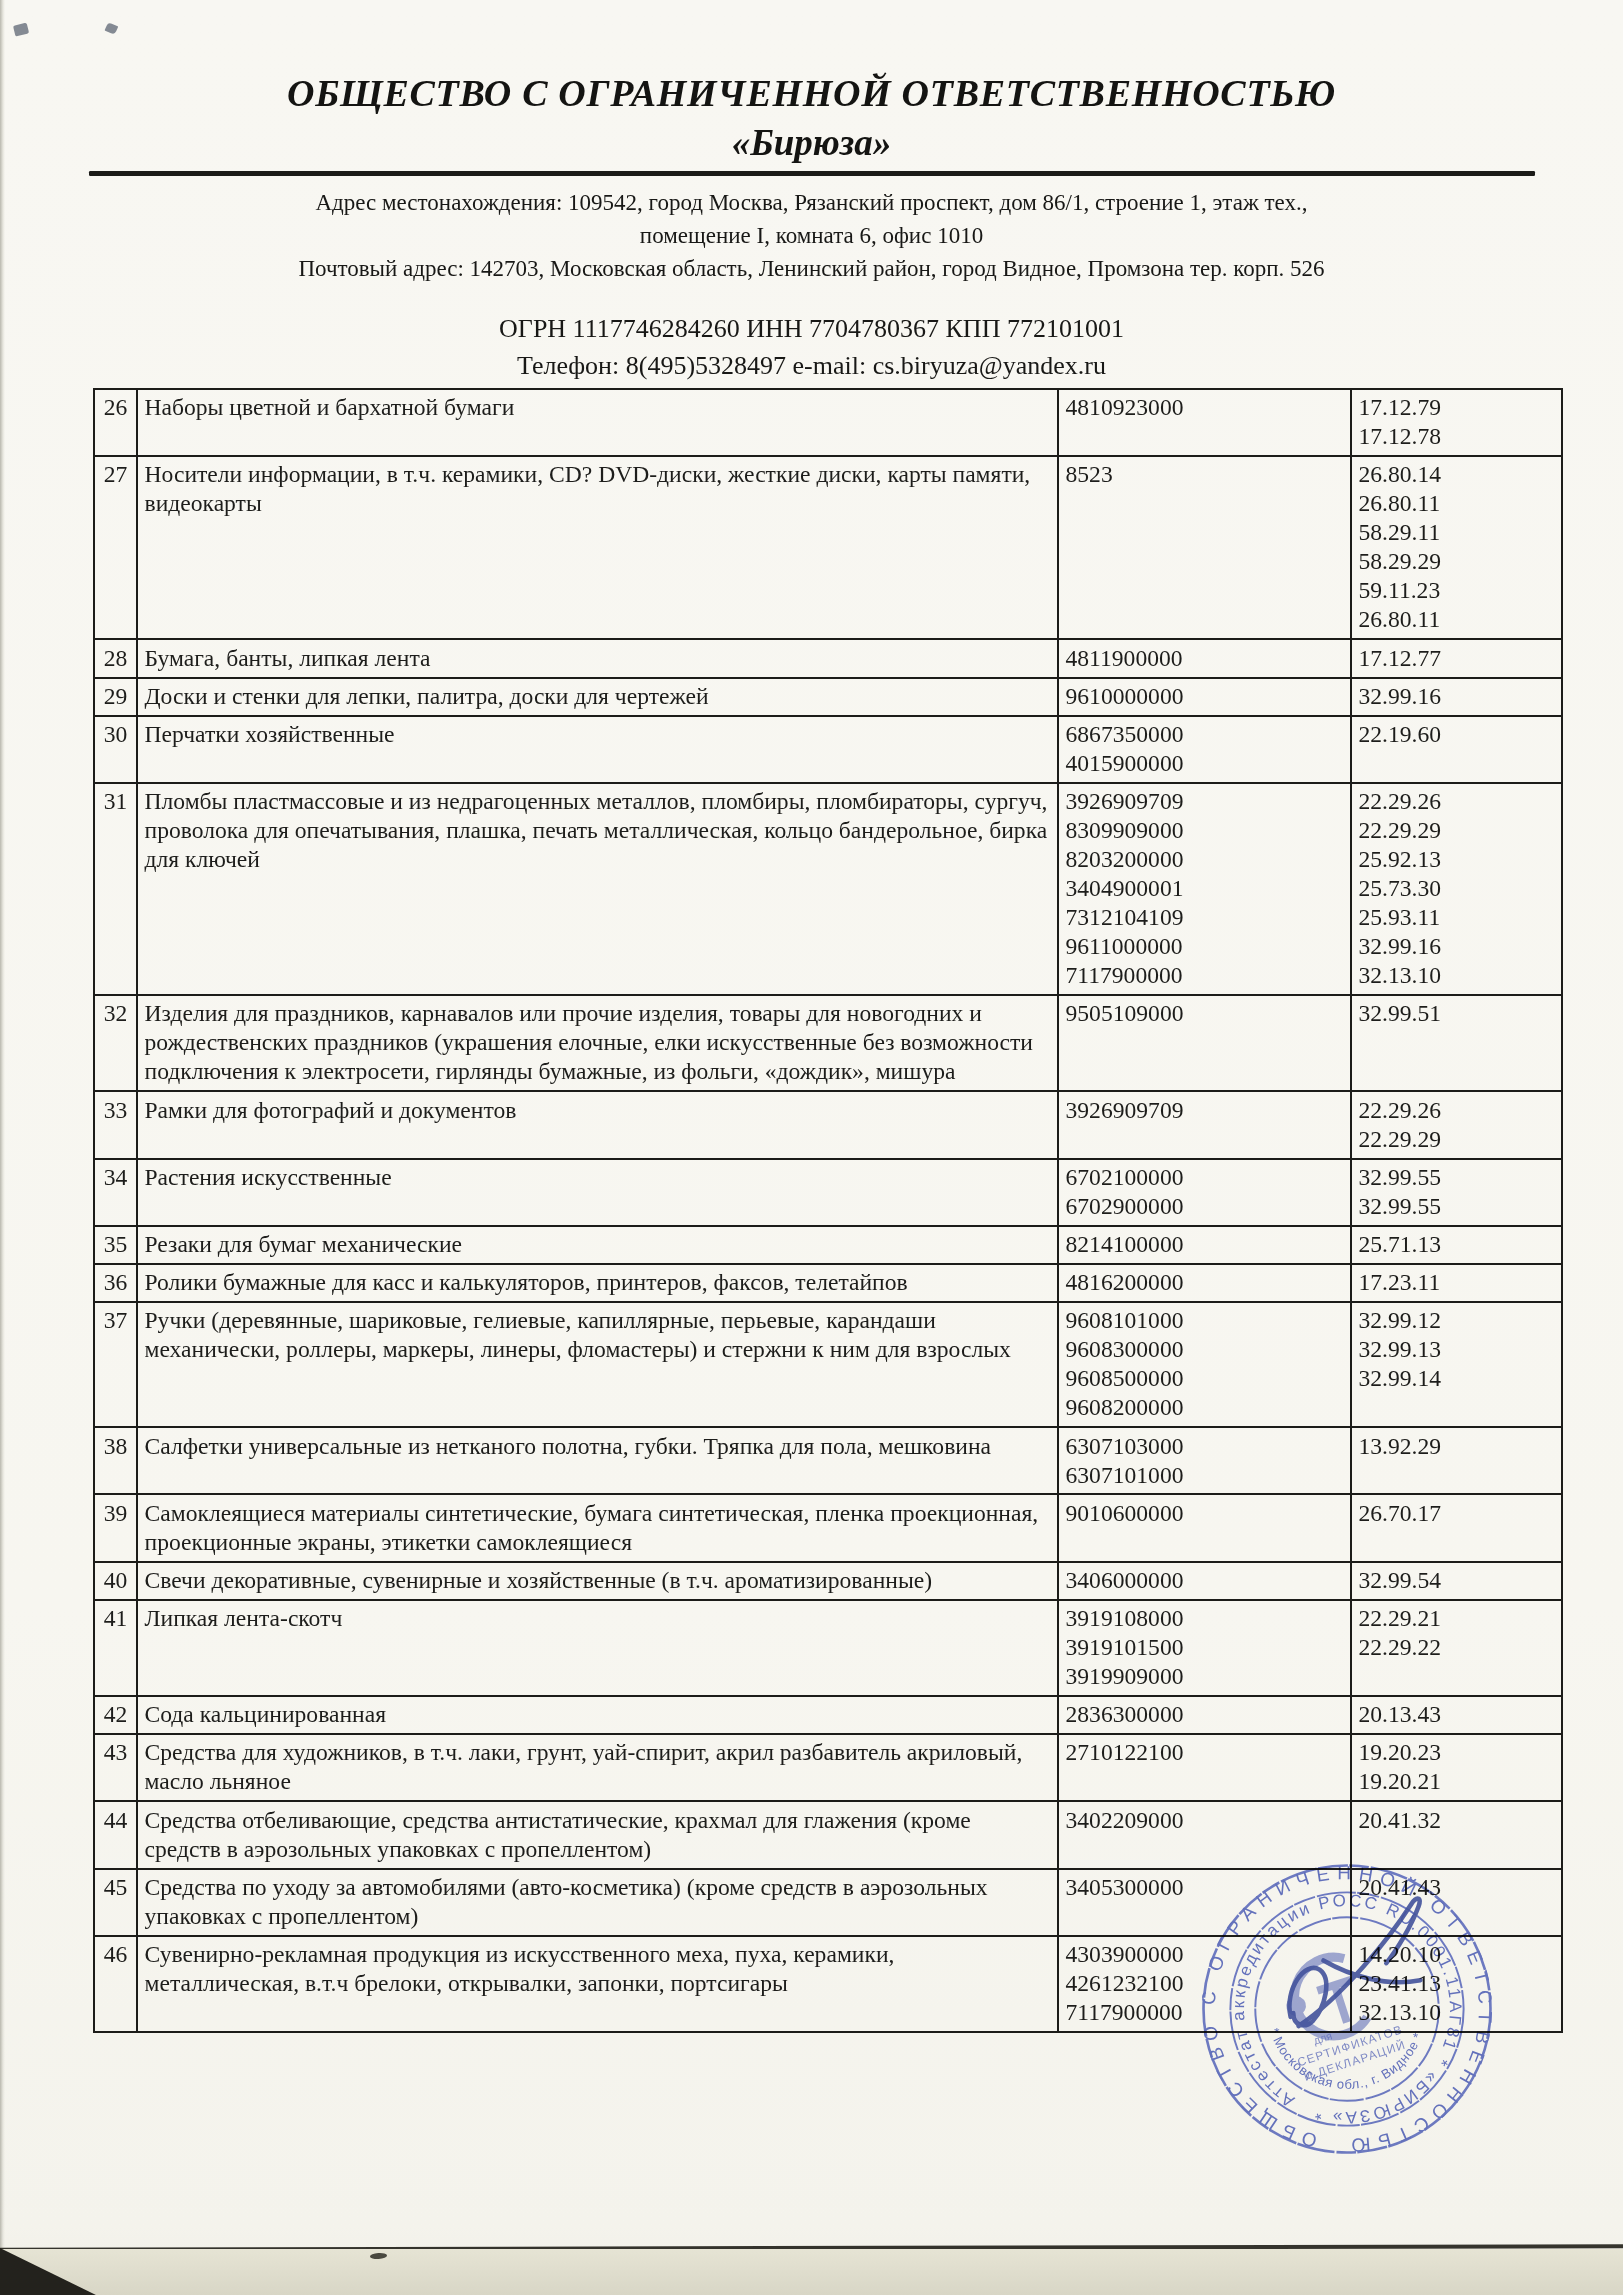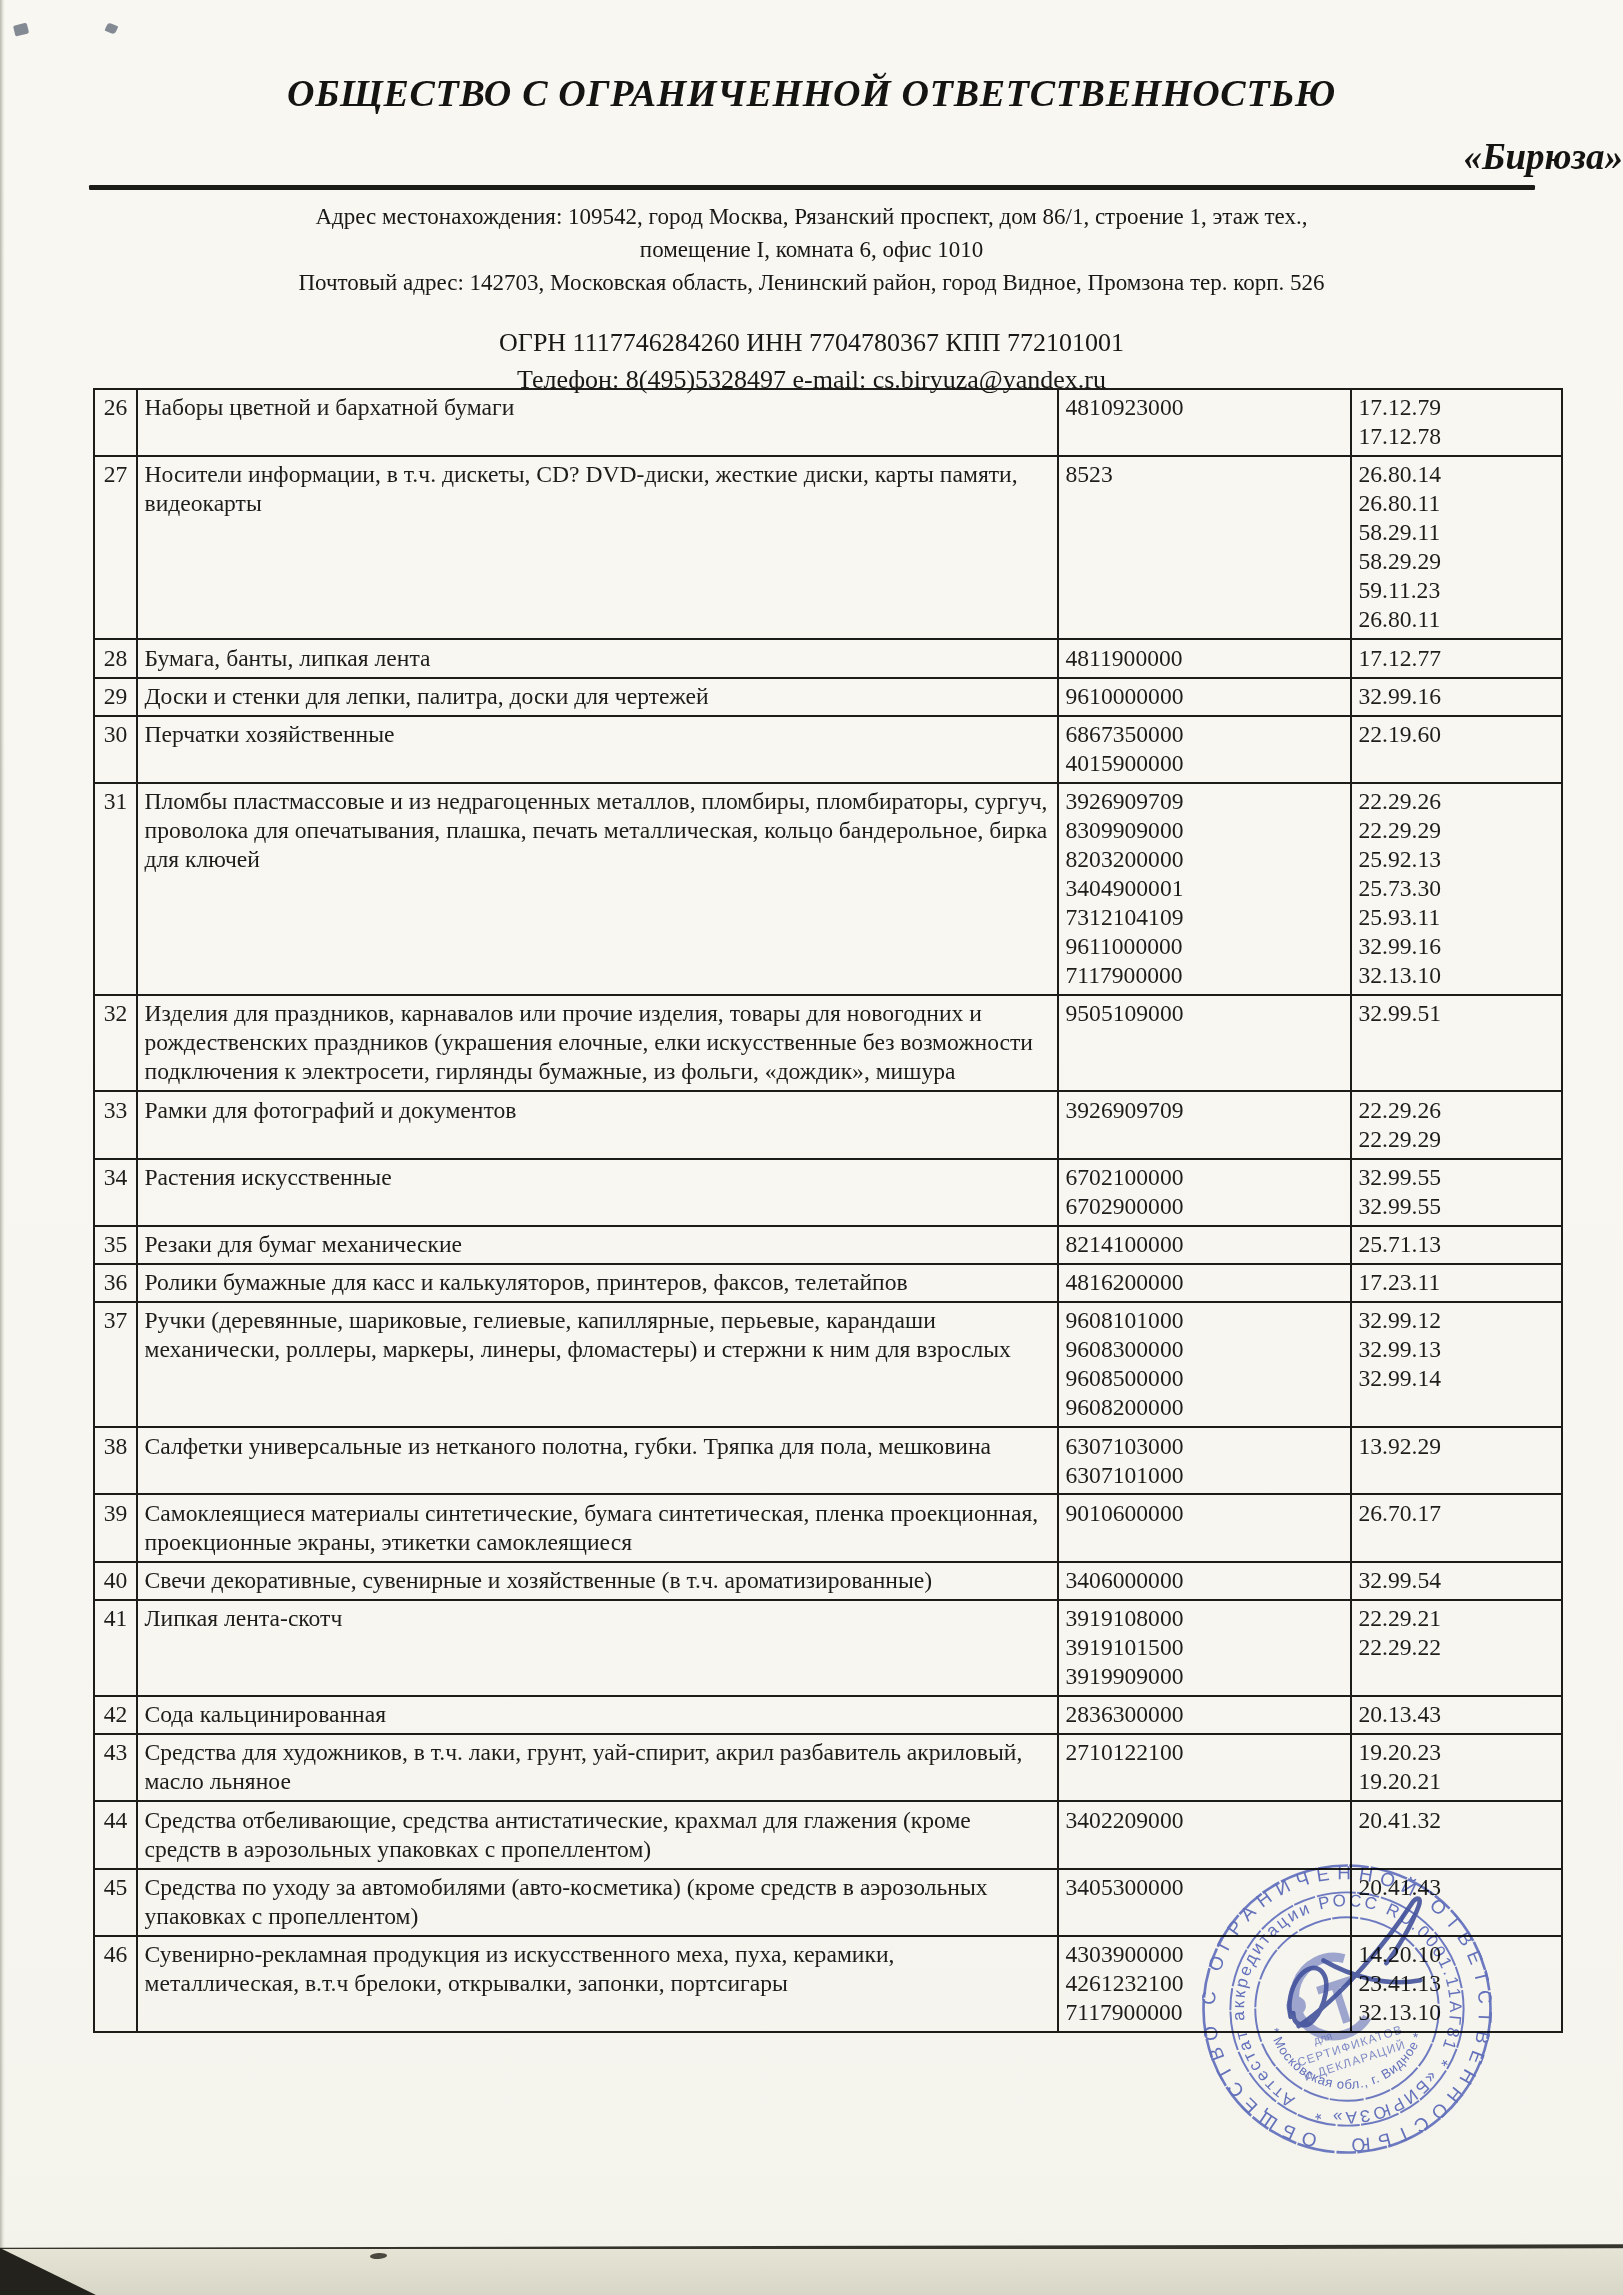--- a/index.html
+++ b/index.html
@@ -19,22 +19,22 @@
   .speck.s2{left:106px;top:23.6px;width:11px;height:8.5px;transform:rotate(24deg);border-radius:3.9px 0.7px 3.9px 0.7px;}
 
   
   .doc-header{position:absolute;left:0;top:0;width:1623px;text-align:center;}
   .company-form{
     margin-top:71px;
     font-size:38px;font-weight:bold;font-style:italic;
     letter-spacing:0.7px;color:#141412;
   }
   .company-name{
-    margin-top:20px;
-    font-size:37px;font-weight:bold;font-style:italic;color:#141412;text-align:right;
+    margin-top:6px;
+    font-size:37px;font-weight:bold;font-style:italic;color:#141412;
   }
   .header-rule{
     margin:6.5px auto 0 auto;
     width:1446px;height:5.2px;background:#1b1b18;border-radius:1.3px;
   }
   .addr{font-size:23px;line-height:33px;color:#181816;}
   .addr.first{margin-top:10.5px;}
   .reg-line{margin-top:29px;font-size:26px;color:#181816;}
   .contact-line{margin-top:6.5px;font-size:26px;color:#181816;}
 
@@ -101,21 +101,21 @@
           <td class="c-tnved">
             <div class="code-line">4810923000</div>
           </td>
           <td class="c-okpd">
             <div class="code-line">17.12.79</div>
             <div class="code-line">17.12.78</div>
           </td>
         </tr>
         <tr>
           <td class="c-num">27</td>
-          <td class="c-desc">Носители информации, в т.ч. дискеты, CD? DVD-диски, жесткие диски, карты памяти, видеокарты</td>
+          <td class="c-desc">Носители информации, в т.ч. керамики, CD? DVD-диски, жесткие диски, карты памяти, видеокарты</td>
           <td class="c-tnved">
             <div class="code-line">8523</div>
           </td>
           <td class="c-okpd">
             <div class="code-line">26.80.14</div>
             <div class="code-line">26.80.11</div>
             <div class="code-line">58.29.11</div>
             <div class="code-line">58.29.29</div>
             <div class="code-line">59.11.23</div>
             <div class="code-line">26.80.11</div>

